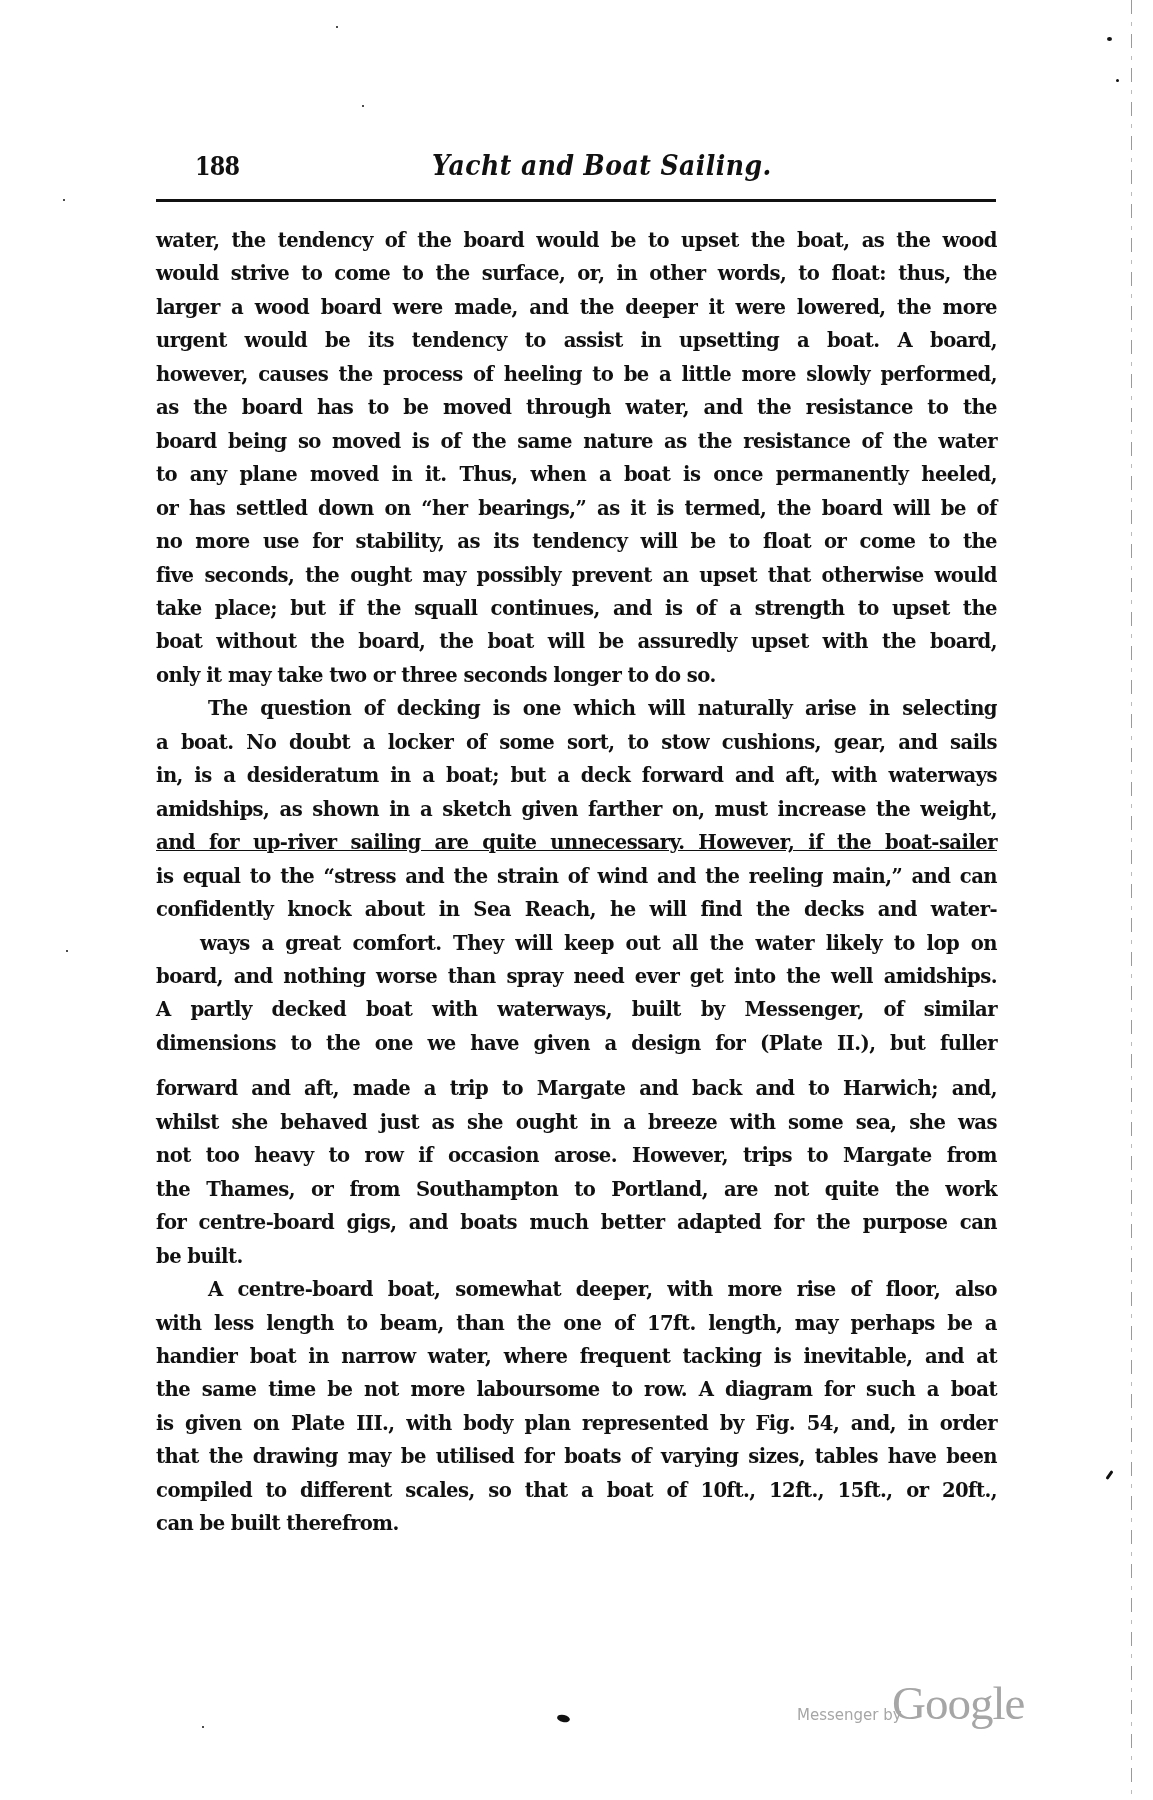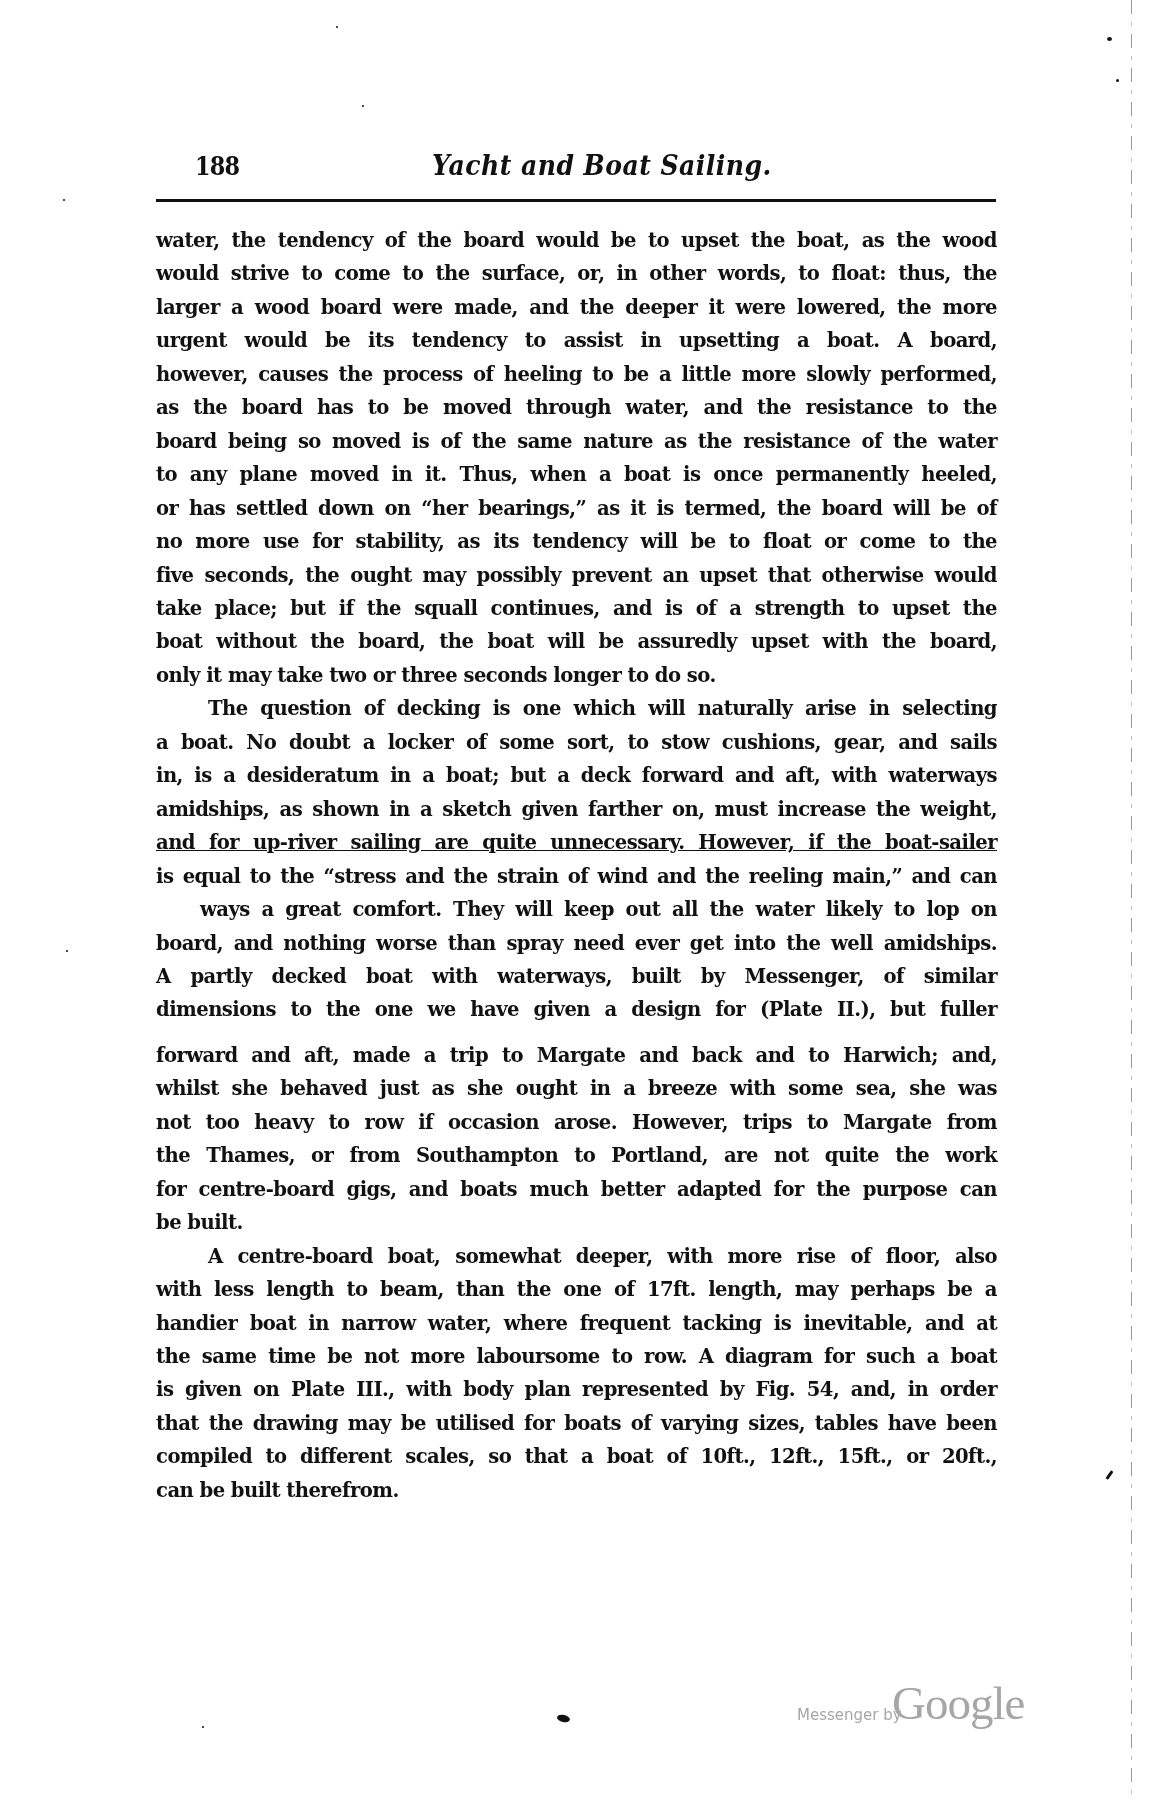--- a/index.html
+++ b/index.html
@@ -73,20 +73,21 @@
       <span class="line" style="display: block;"><span style="word-spacing: 0px;">boat without the board, the boat will be assuredly upset with the board,</span></span>
       <span class="line last" style="display: block;"><span>only it may take two or three seconds longer to do so.</span></span>
     </div>
     <div>
       <span class="line indent" style="display: block;"><span style="word-spacing: 0px;">The question of decking is one which will naturally arise in selecting</span></span>
       <span class="line" style="display: block;"><span style="word-spacing: 0px;">a boat. No doubt a locker of some sort, to stow cushions, gear, and sails</span></span>
       <span class="line" style="display: block;"><span style="word-spacing: 0px;">in, is a desideratum in a boat; but a deck forward and aft, with waterways</span></span>
       <span class="line" style="display: block;"><span style="word-spacing: 0px;">amidships, as shown in a sketch given farther on, must increase the weight,</span></span>
       <span class="line" style="display: block; text-decoration: underline;"><span style="word-spacing: 0px;">and for up-river sailing are quite unnecessary. However, if the boat-sailer</span></span>
       <span class="line" style="display: block;"><span style="word-spacing: 0px;">is equal to the “stress and the strain of wind and the reeling main,” and can</span></span>
+      <span class="line" style="display: block;"><span style="word-spacing: 0px;">confidently knock about in Sea Reach, he will find the decks and water-</span></span>
       <span class="line" style="display: block; margin-left: 44px;"><span style="word-spacing: 0px;">ways a great comfort. They will keep out all the water likely to lop on</span></span>
       <span class="line" style="display: block;"><span style="word-spacing: 0px;">board, and nothing worse than spray need ever get into the well amidships.</span></span>
       <span class="line" style="display: block;"><span style="word-spacing: 0px;">A partly decked boat with waterways, built by Messenger, of similar</span></span>
       <span class="line" style="display: block;"><span style="word-spacing: 0px;">dimensions to the one we have given a design for (Plate II.), but fuller</span></span>
       <span class="line" style="display: block; margin-top: 12px;"><span style="word-spacing: 0px;">forward and aft, made a trip to Margate and back and to Harwich; and,</span></span>
       <span class="line" style="display: block;"><span style="word-spacing: 0px;">whilst she behaved just as she ought in a breeze with some sea, she was</span></span>
       <span class="line" style="display: block;"><span style="word-spacing: 0px;">not too heavy to row if occasion arose. However, trips to Margate from</span></span>
       <span class="line" style="display: block;"><span style="word-spacing: 0px;">the Thames, or from Southampton to Portland, are not quite the work</span></span>
       <span class="line" style="display: block;"><span style="word-spacing: 0px;">for centre-board gigs, and boats much better adapted for the purpose can</span></span>
       <span class="line last" style="display: block;"><span>be built.</span></span>

